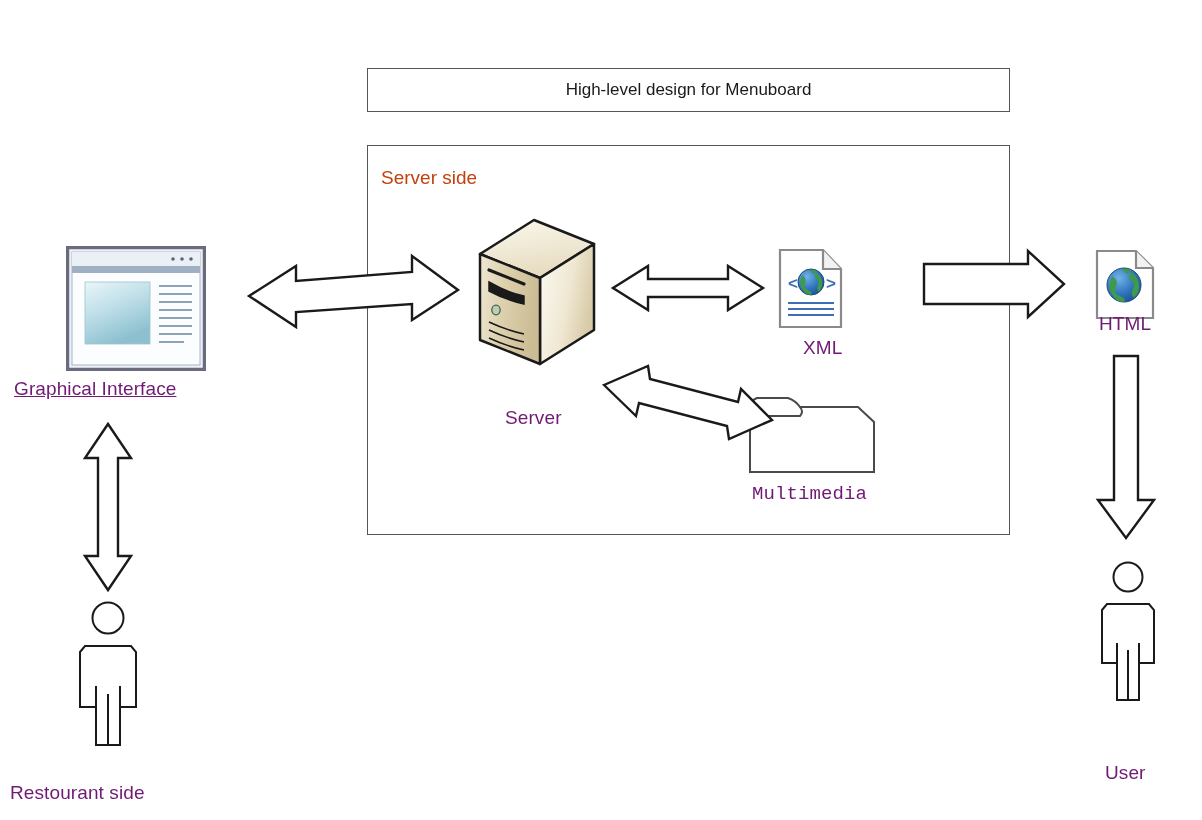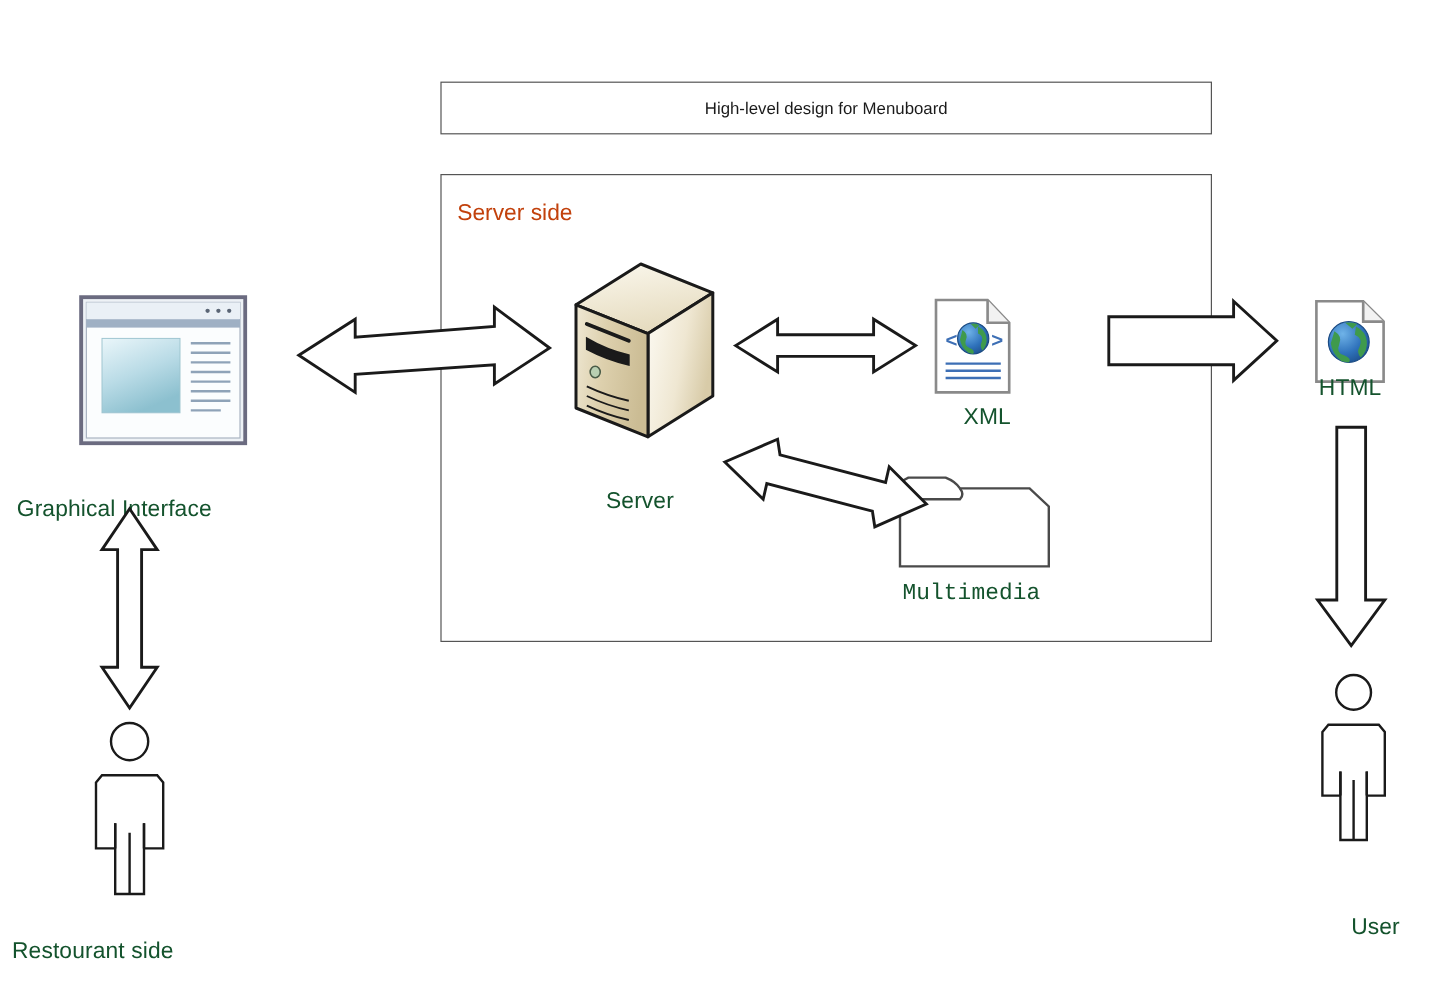--- a/index.html
+++ b/index.html
@@ -11,39 +11,39 @@
     position: relative;
     width: 1202px;
     height: 820px;
     background: #ffffff;
     font-family: "Liberation Sans", sans-serif;
     overflow: hidden;
   }
   .label {
     position: absolute;
     font-size: 19px;
-    color: #14532d;
+    color: #701a75;
     white-space: nowrap;
     letter-spacing: 0.1px;
   }
   .title-box {
     position: absolute;
     left: 367px;
     top: 68px;
     width: 643px;
     height: 44px;
     border: 1.5px solid #555555;
     box-sizing: border-box;
     background: #ffffff;
     display: flex;
     align-items: center;
     justify-content: center;
   }
   .title-box .label-inner {
-    font-size: 14px;
+    font-size: 17px;
     color: #1a1a1a;
   }
   .server-box {
     position: absolute;
     left: 367px;
     top: 145px;
     width: 643px;
     height: 390px;
     border: 1.5px solid #555555;
     box-sizing: border-box;
@@ -124,21 +124,21 @@
         <line x1="93" y1="48" x2="126" y2="48"></line>
         <line x1="93" y1="56" x2="126" y2="56"></line>
         <line x1="93" y1="64" x2="126" y2="64"></line>
         <line x1="93" y1="72" x2="126" y2="72"></line>
         <line x1="93" y1="80" x2="126" y2="80"></line>
         <line x1="93" y1="88" x2="126" y2="88"></line>
         <line x1="93" y1="96" x2="118" y2="96"></line>
       </g>
     </svg>
   </div>
-  <div class="label" style="left:14px; top:414px;">Graphical Interface</div>
+  <div class="label" style="left:14px; top:378px;text-decoration:underline;">Graphical Interface</div>
 
   <div class="node" style="left:58px; top:600px;">
     <svg width="100" height="150" viewBox="0 0 100 150">
       <circle cx="50" cy="18" r="15.5" fill="#ffffff" stroke="#1a1a1a" stroke-width="2"></circle>
       <path d="M 22 52 L 27 46 L 73 46 L 78 52 L 78 107 L 62 107 L 62 86
                L 62 145 L 38 145 L 38 86 L 38 107 L 22 107 Z" fill="#ffffff" stroke="#1a1a1a" stroke-width="2" stroke-linejoin="miter"></path>
       <line x1="50" y1="94" x2="50" y2="145" stroke="#1a1a1a" stroke-width="2"></line>
       <line x1="38" y1="86" x2="38" y2="107" stroke="#1a1a1a" stroke-width="2"></line>
       <line x1="62" y1="86" x2="62" y2="107" stroke="#1a1a1a" stroke-width="2"></line>
     </svg>
@@ -211,21 +211,21 @@
   <div class="node" style="left:1082px; top:560px;">
     <svg width="92" height="145" viewBox="0 0 92 145">
       <circle cx="46" cy="17" r="14.5" fill="#ffffff" stroke="#1a1a1a" stroke-width="2"></circle>
       <path d="M 20 50 L 25 44 L 67 44 L 72 50 L 72 103 L 57 103 L 57 83
                L 57 140 L 35 140 L 35 83 L 35 103 L 20 103 Z" fill="#ffffff" stroke="#1a1a1a" stroke-width="2" stroke-linejoin="miter"></path>
       <line x1="46" y1="90" x2="46" y2="140" stroke="#1a1a1a" stroke-width="2"></line>
       <line x1="35" y1="83" x2="35" y2="103" stroke="#1a1a1a" stroke-width="2"></line>
       <line x1="57" y1="83" x2="57" y2="103" stroke="#1a1a1a" stroke-width="2"></line>
     </svg>
   </div>
-  <div class="label" style="left:1105px; top:762px;margin-left:21px;">User</div>
+  <div class="label" style="left:1105px; top:762px;">User</div>
 
   <svg class="svg-layer" viewBox="0 0 1202 820">
 
     <g>
       <path d="M 249 296 L 296 266 L 296 281 L 412 272 L 412 256 L 458 290
                L 412 320 L 412 304 L 296 312 L 296 327 Z" fill="#ffffff" stroke="#1a1a1a" stroke-width="2.4" stroke-linejoin="miter"></path>
     </g>
 
     <g>
       <path d="M 108 424 L 131 458 L 118 458 L 118 556 L 131 556 L 108 590

